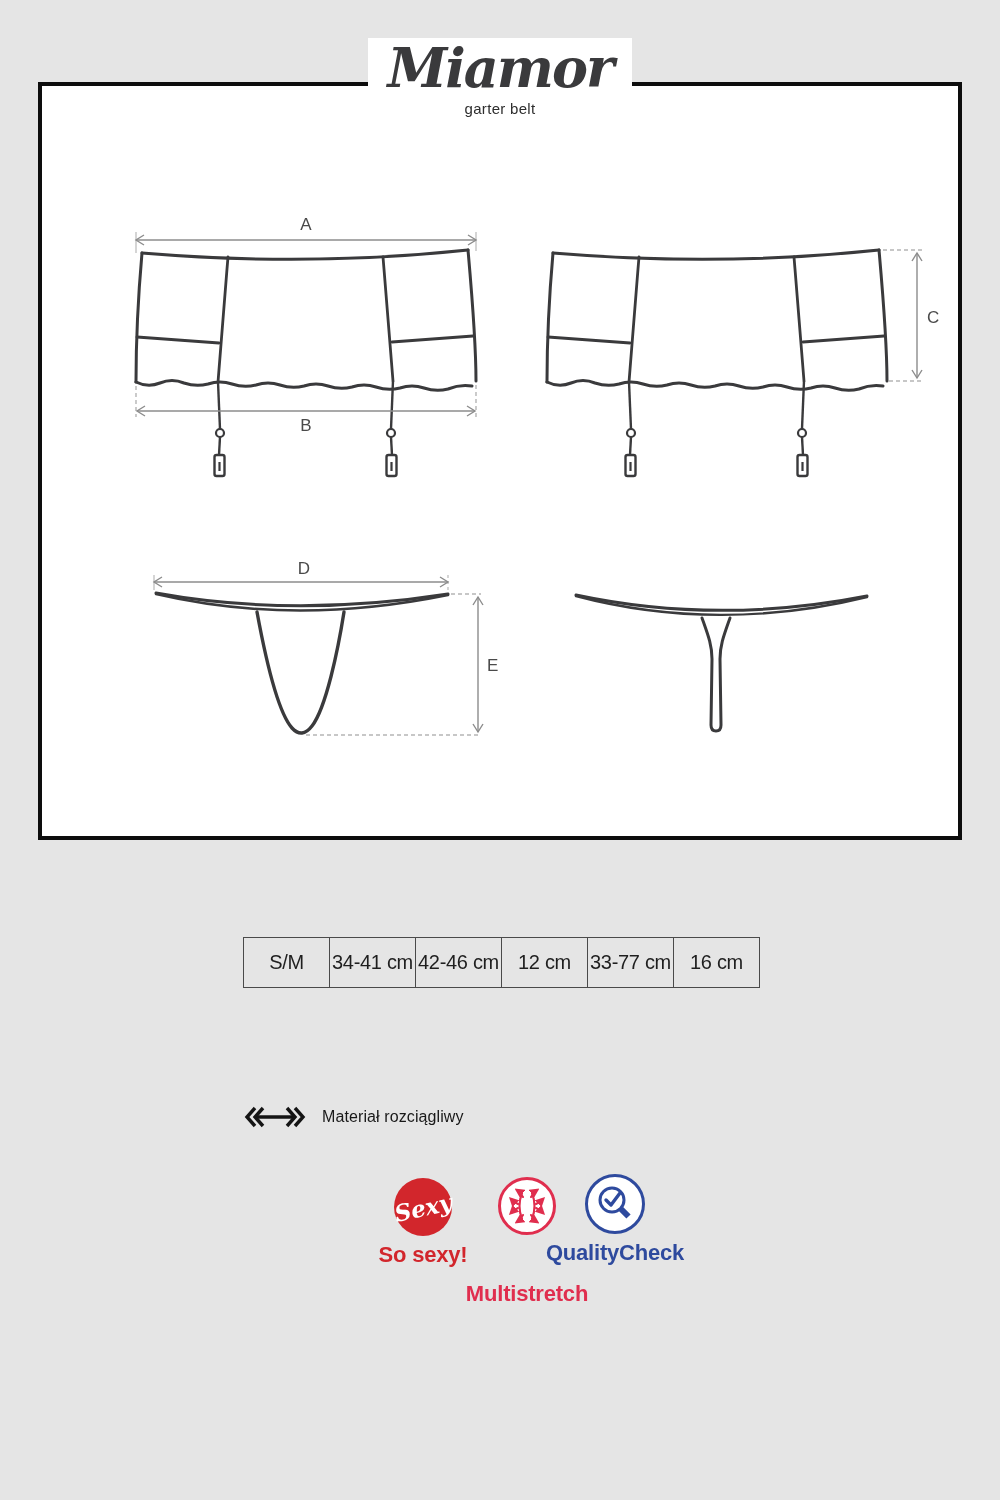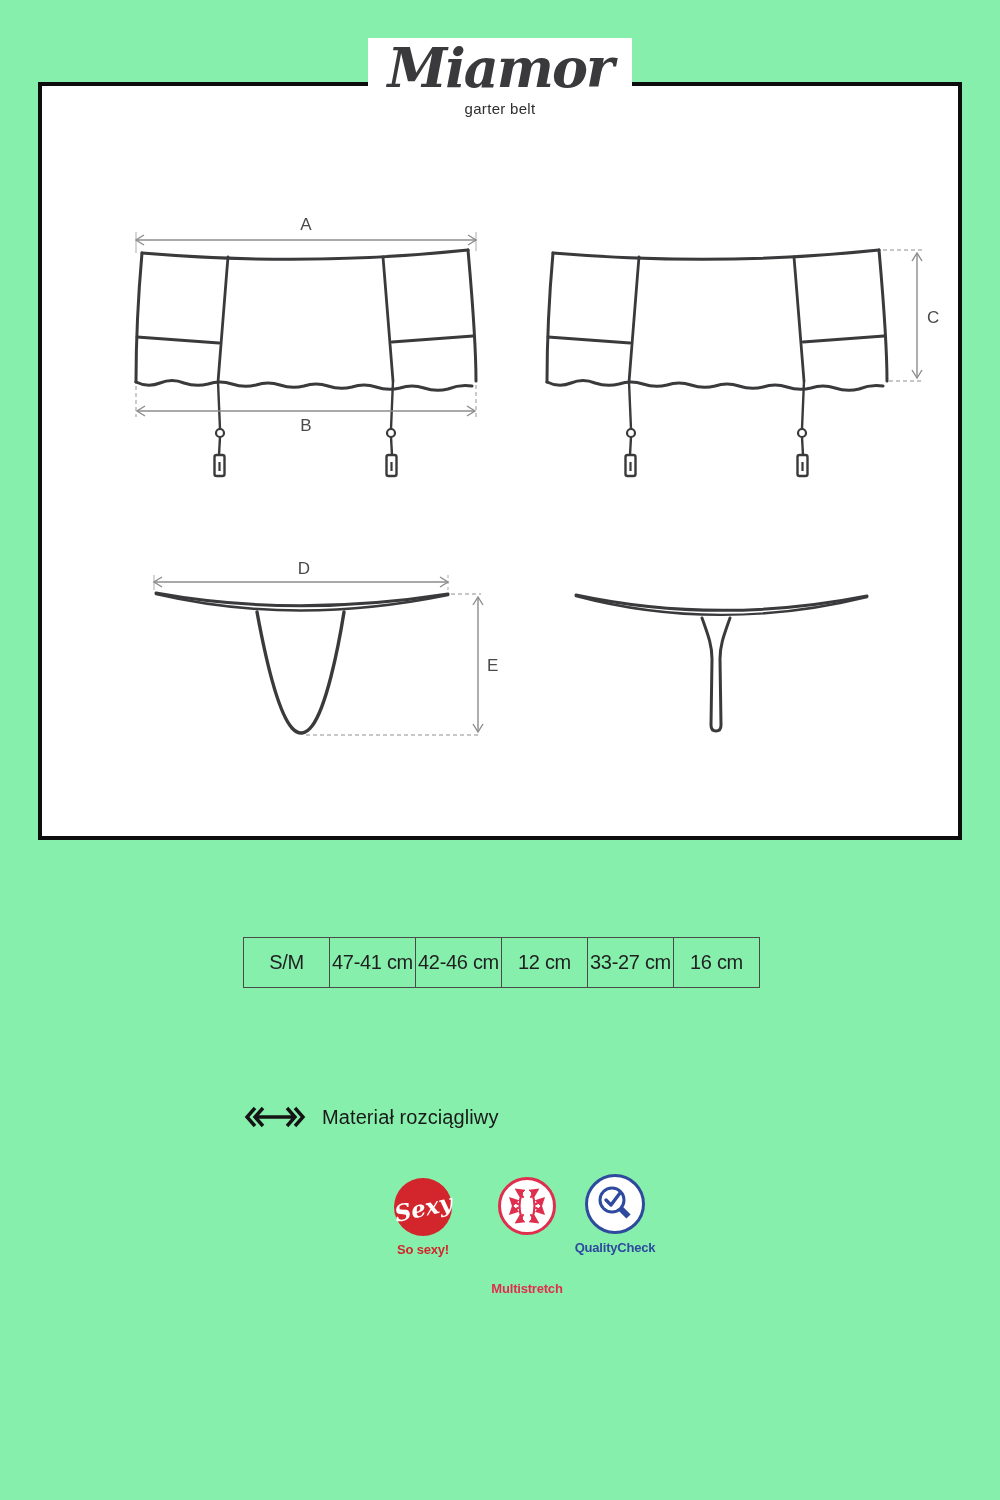--- a/index.html
+++ b/index.html
@@ -1,16 +1,16 @@
 <!DOCTYPE html>
 <html><head>
 <meta charset="utf-8">
 <style>
   html,body{margin:0;padding:0;background:#fff;}
-  .page{position:relative;width:1000px;height:1500px;background:#86efac;overflow:hidden;
+  .page{position:relative;width:1000px;height:1500px;background:#e5e5e5;overflow:hidden;
         font-family:"Liberation Sans",sans-serif;color:#1f1f1f;}
 
   
   .frame-box{position:absolute;left:38px;top:82px;width:924px;height:758px;
              border:4px solid #0d0d0d;box-sizing:border-box;background:#fff;}
 
   
   .logo{position:absolute;left:368px;top:38px;width:264px;height:100px;background:#fff;
         z-index:3;text-align:center;}
   .logo-name{font-family:"DejaVu Serif",serif;font-style:italic;font-weight:600;
@@ -22,25 +22,25 @@
   
   .size-table{position:absolute;left:243px;top:937px;border-collapse:collapse;}
   .size-table td{border:1.6px solid #4a4a4a;width:86px;min-width:86px;max-width:86px;
                  height:50px;text-align:center;vertical-align:middle;padding:0;
                  font-size:20px;letter-spacing:-0.3px;color:#1f1f1f;box-sizing:border-box;}
   .size-table .hdr{font-weight:bold;font-size:20px;letter-spacing:-0.5px;}
   .size-table .rowlabel{font-weight:normal;font-size:20px;}
 
   
   .material-note{position:absolute;left:244px;top:1104px;display:flex;align-items:center;gap:16px;}
-  .material-note .note-label{font-size:20px;font-weight:500;color:#191919;letter-spacing:0.1px;}
+  .material-note .note-label{font-size:16px;font-weight:500;color:#191919;letter-spacing:0.1px;}
 
   
   .badge{position:absolute;display:flex;flex-direction:column;align-items:center;}
-  .badge-label{font-size:13px;font-weight:bold;margin-top:6px;letter-spacing:-0.2px;}
+  .badge-label{font-size:22px;font-weight:bold;margin-top:6px;letter-spacing:-0.2px;}
   .badge-circle{border-radius:50%;display:flex;align-items:center;justify-content:center;box-sizing:border-box;}
   .sexy-circle{width:58px;height:58px;background:#d2262c;}
   .sexy-script{font-family:"DejaVu Serif",serif;font-style:italic;font-weight:600;
                font-size:23px;color:#ffffff;transform:rotate(-12deg);}
   .ms-circle{width:58px;height:58px;border:3px solid #e02e4e;background:#fff;}
   .qc-circle{width:60px;height:60px;border:3px solid #2e4a9e;background:#fff;}
 </style>
 </head>
 <body>
 
@@ -156,24 +156,24 @@
       <path d="M11 20 C105 40 205 40 302 21" stroke-width="3"></path>
       <path d="M11 21 C105 46 205 46 302 22" stroke-width="2.4"></path>
       <path d="M137 43 C143 60 147 70 147 84 L146 150 Q146 156 151 156 Q156 156 156 150 L155 84 C155 70 159 60 165 43" stroke-width="3"></path>
     </g>
   </svg>
 
   <table class="size-table">
     <tbody>
     <tr>
       <td class="rowlabel">S/M</td>
-      <td>47-41 cm</td>
+      <td>34-41 cm</td>
       <td>42-46 cm</td>
       <td>12 cm</td>
-      <td>33-27 cm</td>
+      <td>33-77 cm</td>
       <td>16 cm</td>
     </tr>
   </tbody>
     </table>
 
   <div class="material-note">
     <svg width="62" height="26" viewBox="0 0 62 26">
       <g stroke="#141414" stroke-width="3.4" fill="none" stroke-linejoin="miter">
         <path d="M11 4 L3 13 L11 22"></path>
         <path d="M19 4 L11 13 L19 22"></path>

